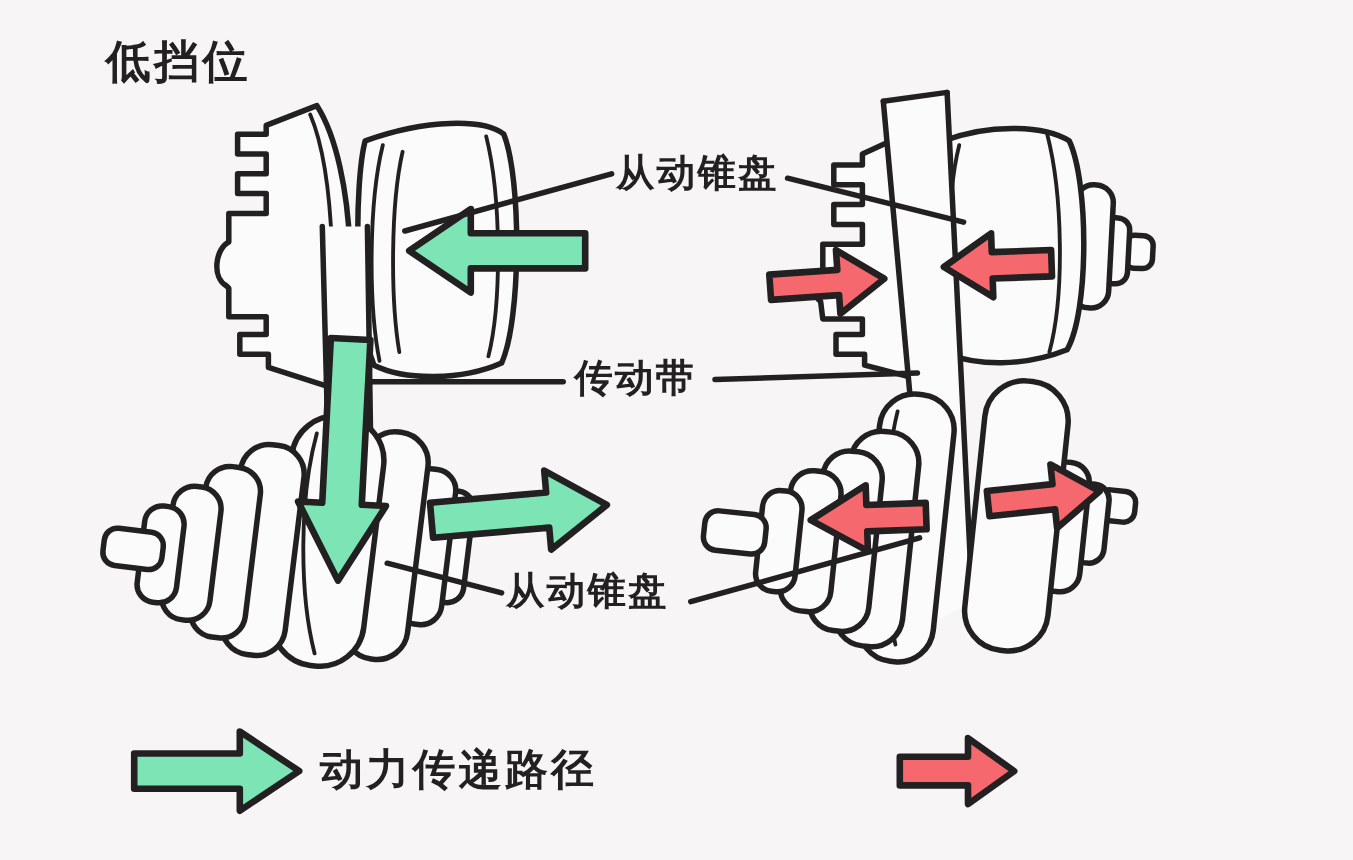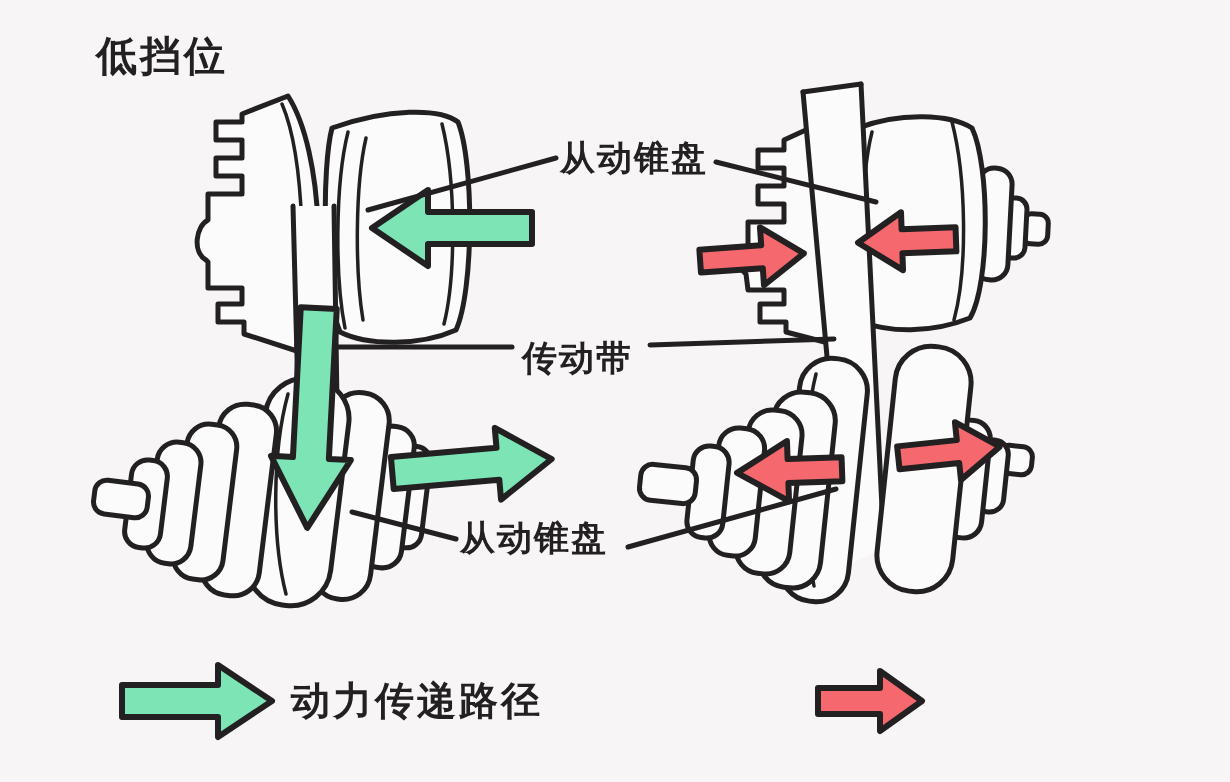--- a/index.html
+++ b/index.html
@@ -120,17 +120,17 @@
     <path class="pointer" d="M352,512 L456,539"></path>
     <path class="pointer" d="M628,547 L836,489"></path>
 
     <path class="arrow" d="M122,685 L218,685 L218,665 L272,701 L218,737 L218,717 L122,717 Z" fill="#7de4b6"></path>
     <path class="arrow" d="M818,688 L880,688 L880,671 L922,701 L880,731 L880,714 L818,714 Z" fill="#f5696e"></path>
   </svg>
 
   <div class="lbl title" style="left:96px;top:36px;">低挡位</div>
 
   <div class="lbl pointer-label" style="left:560px;top:140px;">从动锥盘</div>
-  <div class="lbl pointer-label" style="left:522px;top:340px;">传动带</div>
+  <div class="lbl pointer-label" style="left:522px;top:326px;">传动带</div>
   <div class="lbl legend-label" style="left:291px;top:681px;">动力传递路径</div>
 
   <div class="lbl pointer-label" style="left:460px;top:520px;">从动锥盘</div>
 </div>
 
 </body></html>

